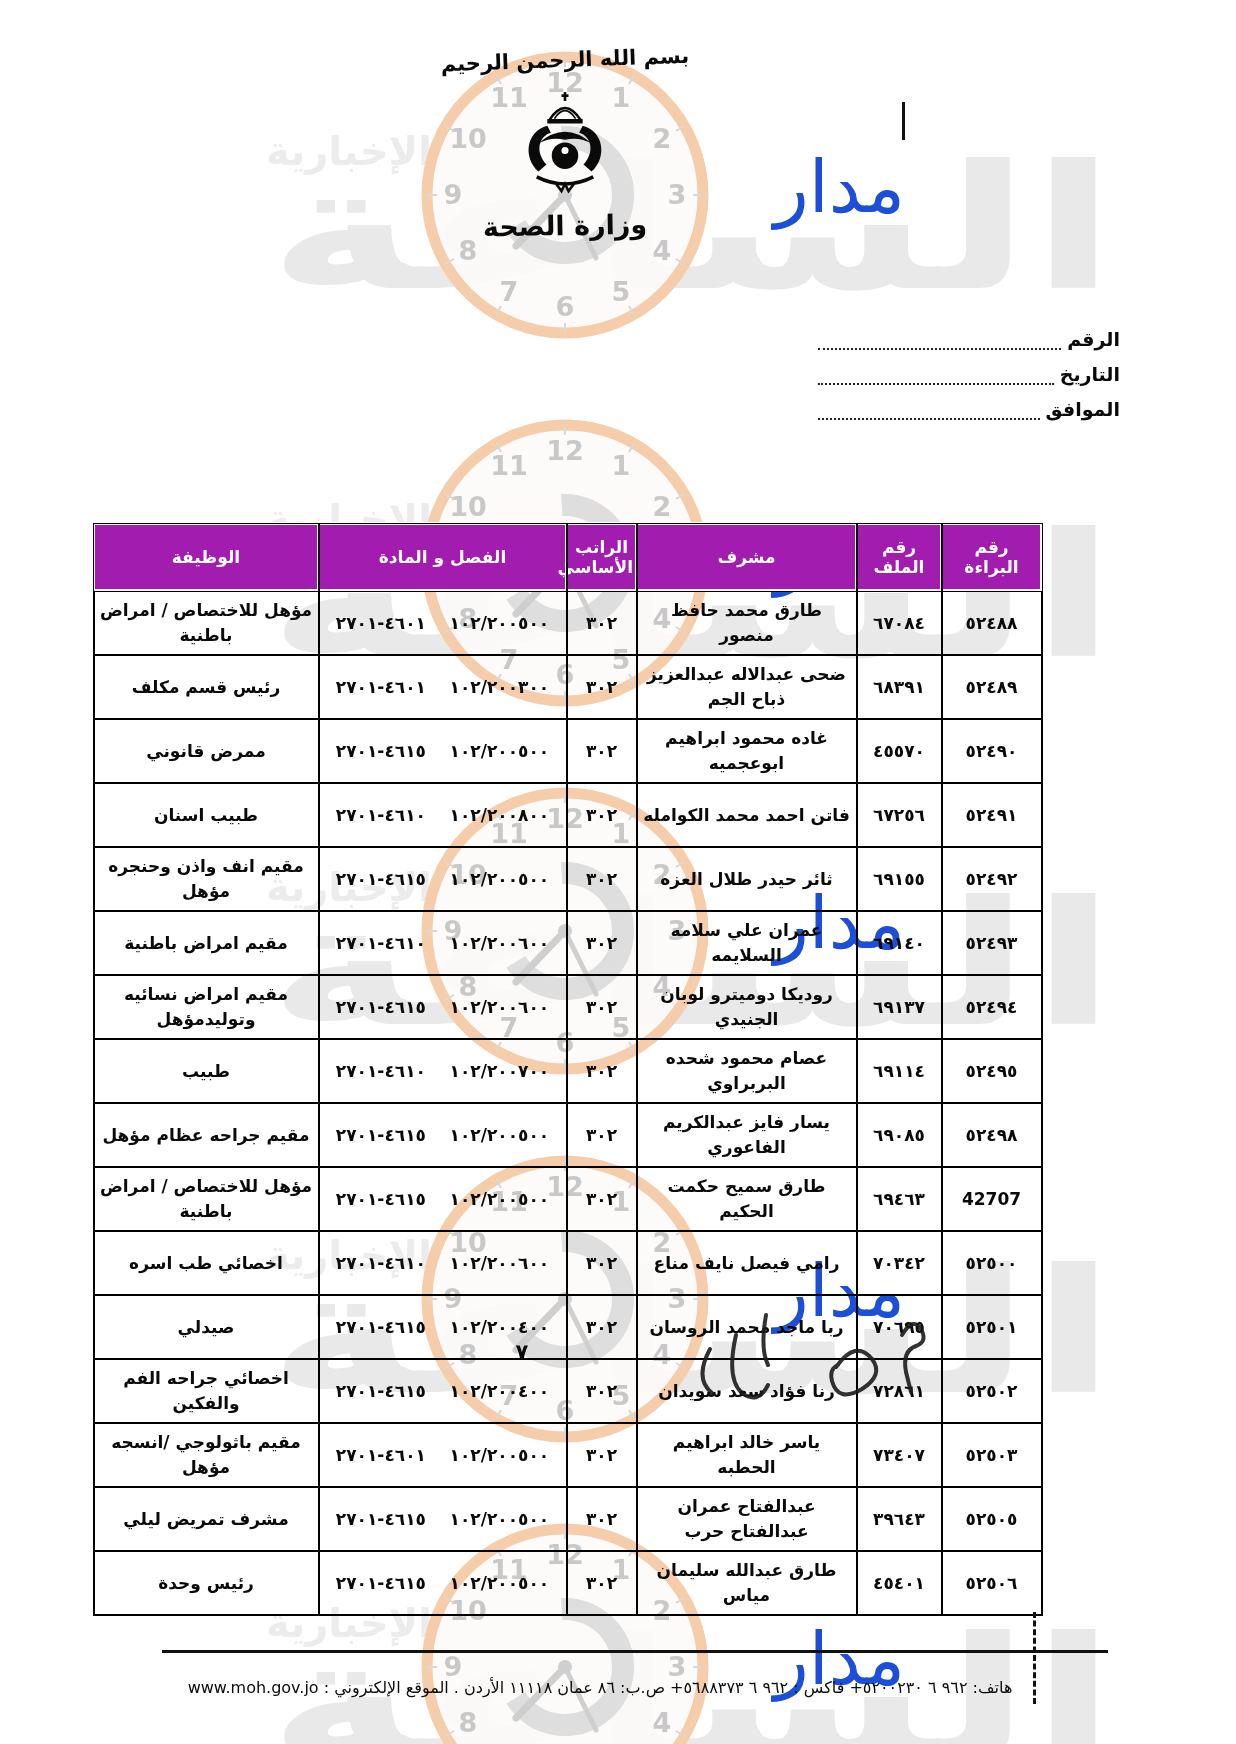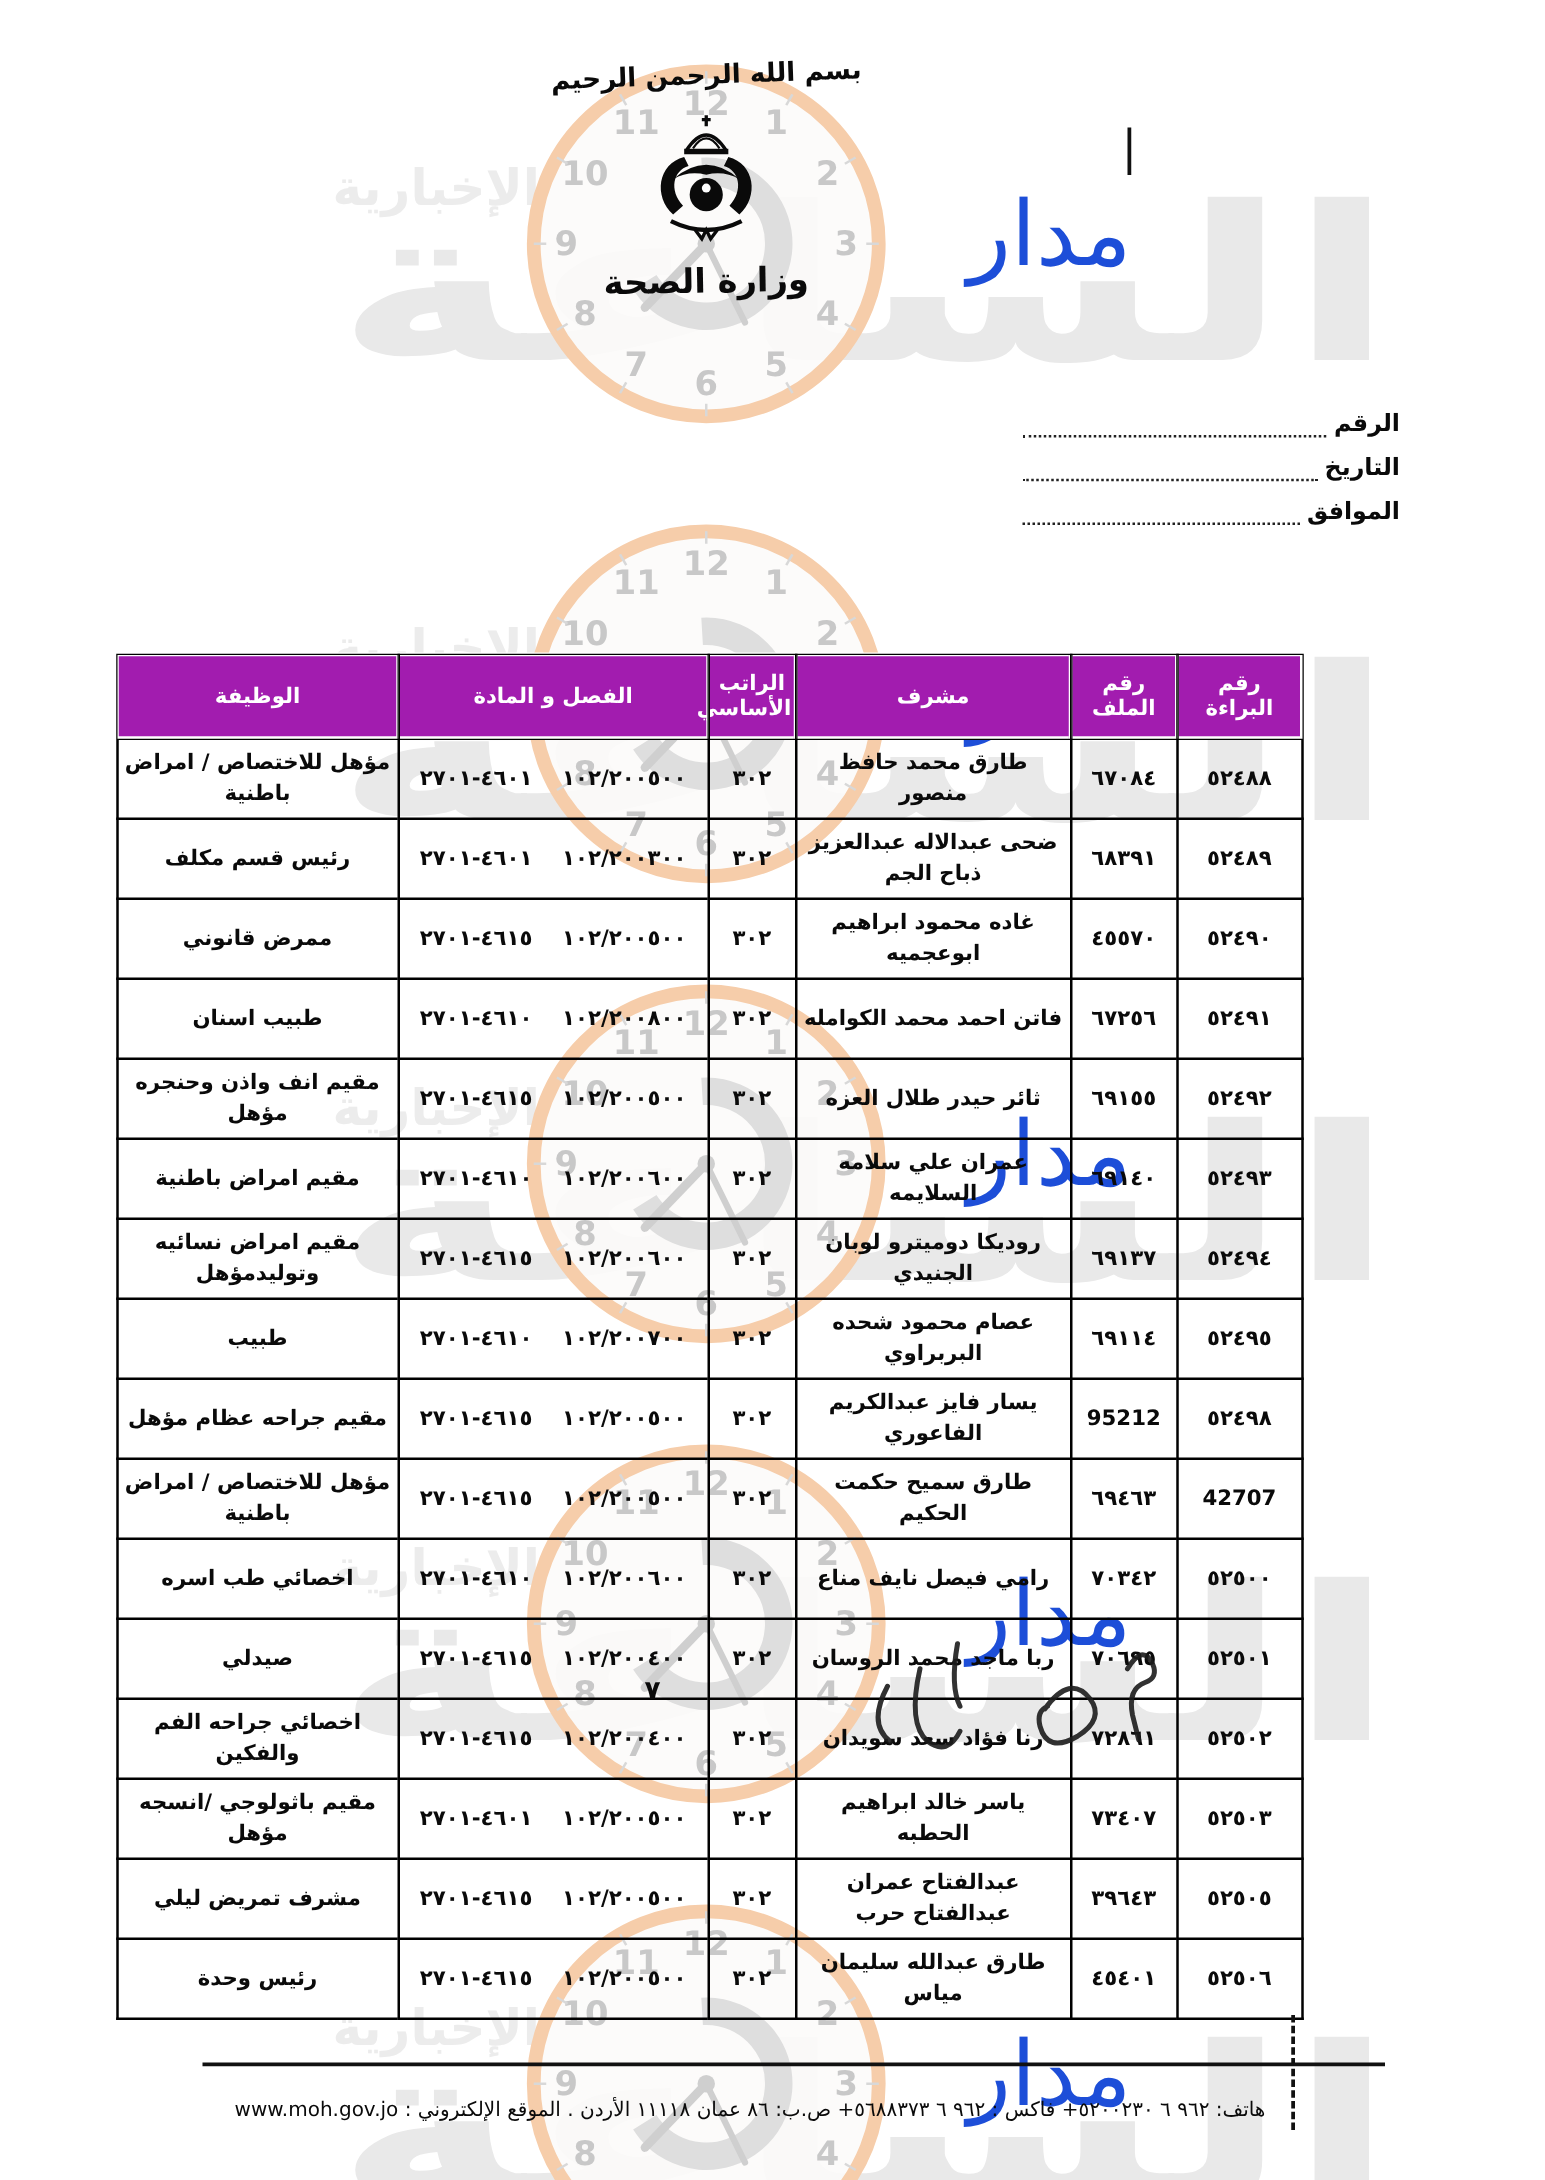--- a/index.html
+++ b/index.html
@@ -351,21 +351,21 @@
         <tr>
           <td class="cell-patent-no">٥٢٤٩٥</td>
           <td class="cell-file-no">٦٩١١٤</td>
           <td class="cell-name">عصام محمود شحده البربراوي</td>
           <td class="cell-salary">٣٠٢</td>
           <td class="cell-article">١٠٢/٢٠٠٧٠٠    ٤٦١٠-٢٧٠١</td>
           <td class="cell-job">طبيب</td>
         </tr>
         <tr>
           <td class="cell-patent-no">٥٢٤٩٨</td>
-          <td class="cell-file-no">95212</td>
+          <td class="cell-file-no">٦٩٠٨٥</td>
           <td class="cell-name">يسار فايز عبدالكريم الفاعوري</td>
           <td class="cell-salary">٣٠٢</td>
           <td class="cell-article">١٠٢/٢٠٠٥٠٠    ٤٦١٥-٢٧٠١</td>
           <td class="cell-job">مقيم جراحه عظام مؤهل</td>
         </tr>
         <tr>
           <td class="cell-patent-no">42707</td>
           <td class="cell-file-no">٦٩٤٦٣</td>
           <td class="cell-name">طارق سميح حكمت الحكيم</td>
           <td class="cell-salary">٣٠٢</td>

